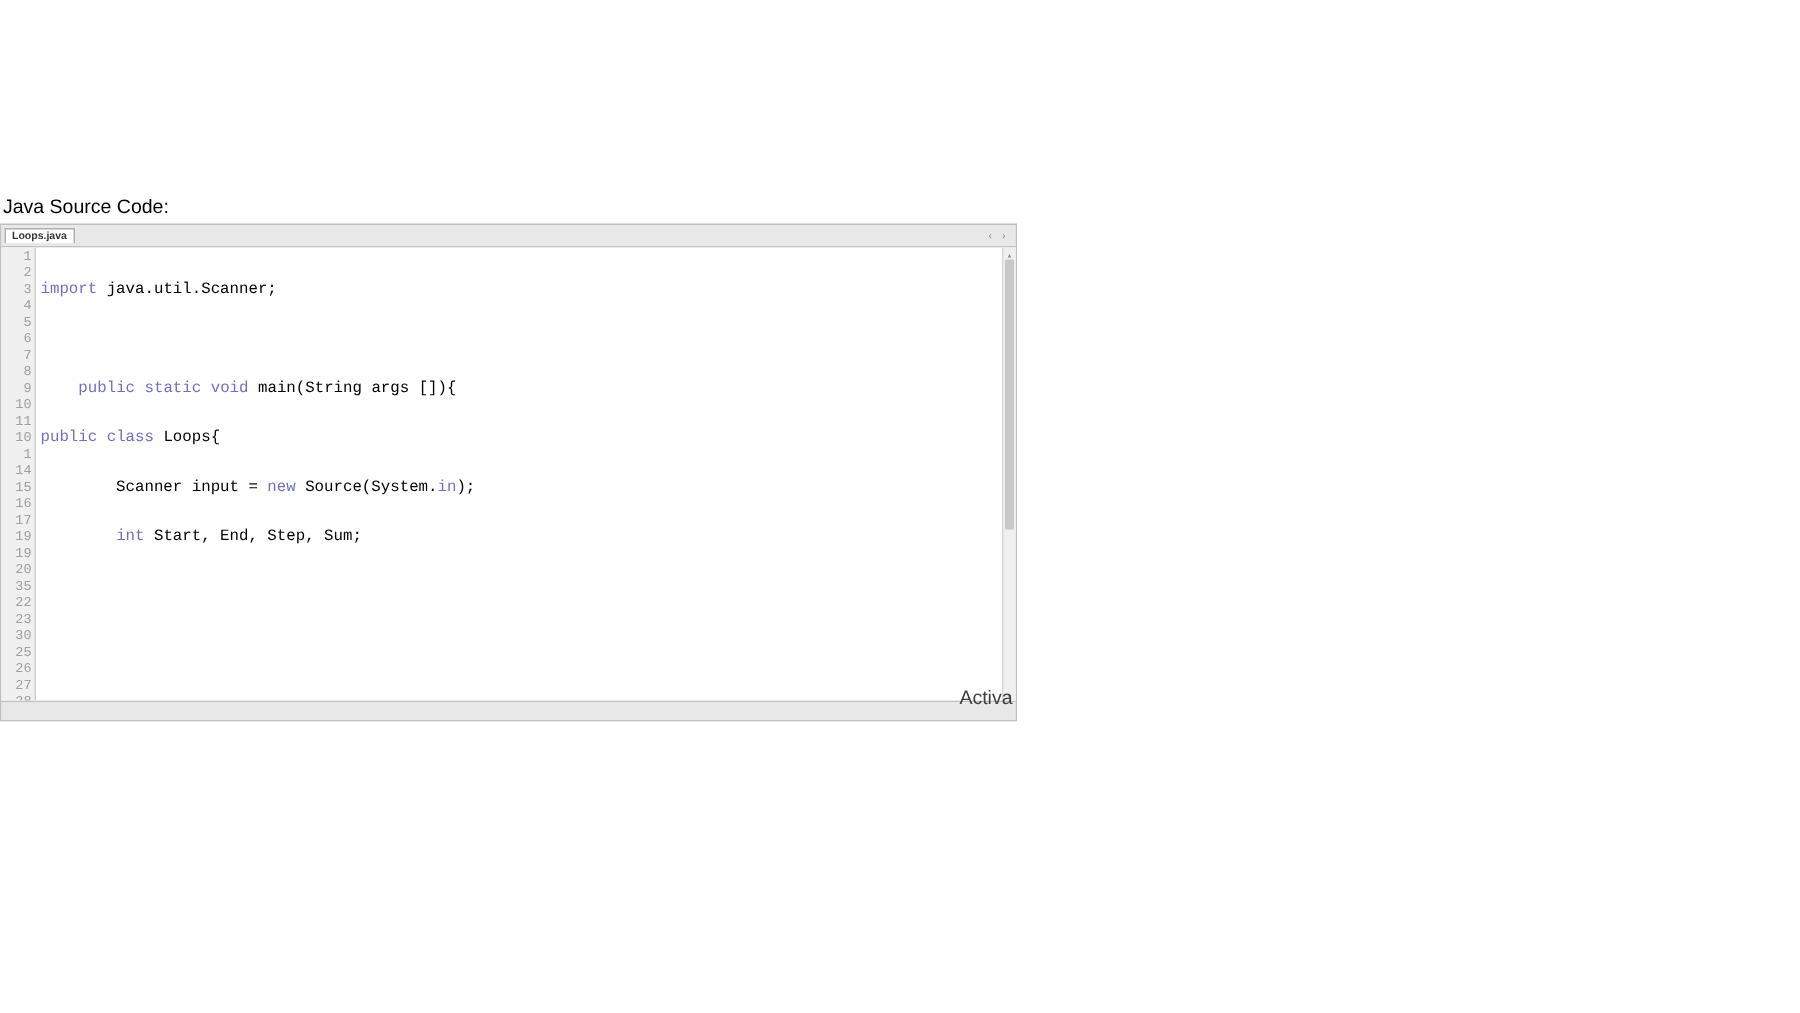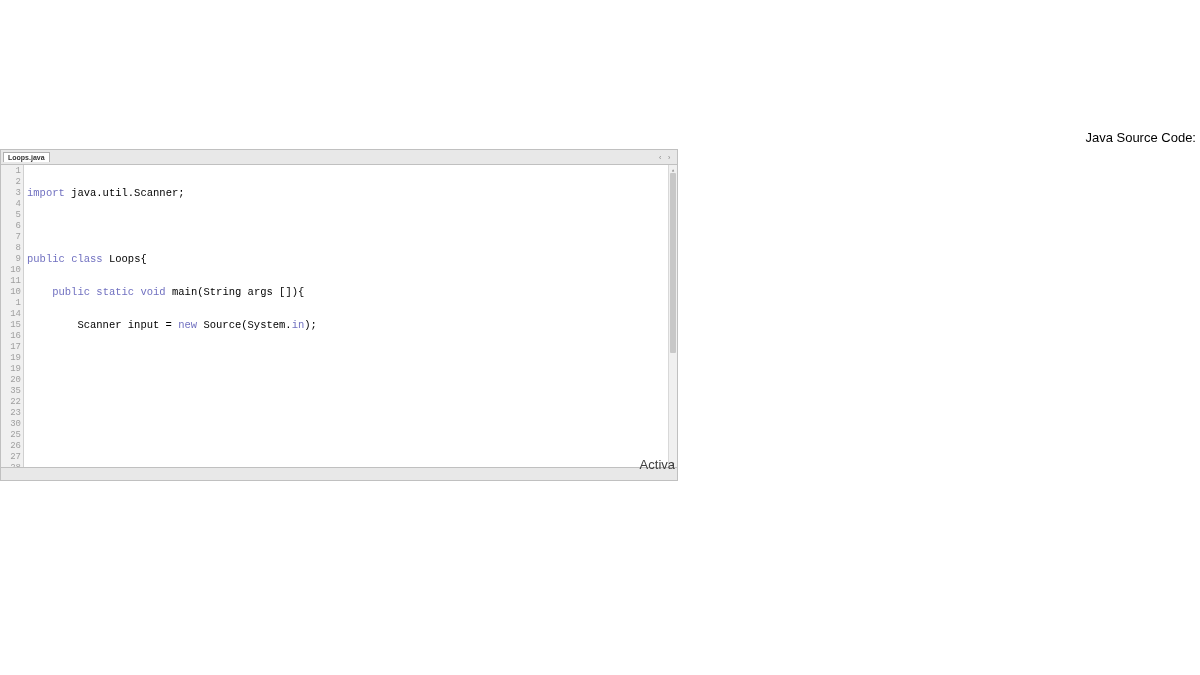--- a/index.html
+++ b/index.html
@@ -4,22 +4,21 @@
 <style>
   body {
     margin: 0;
     padding: 0;
     font-family: Arial, sans-serif;
     background: #ffffff;
   }
   .page-title {
     font-size: 13px;
     color: #000;
-    margin: 130px 4px 4px 2px;
-    text-align: right;
+    margin: 130px 16px 4px 2px;
   }
   .editor-window {
     width: 676px;
     margin-left: 0;
     border: 1px solid #c0c0c0;
     background: #f5f5f5;
     position: relative;
   }
   .tab-bar {
     height: 14px;
@@ -170,23 +169,24 @@
       <div>30</div>
       <div>25</div>
       <div>26</div>
       <div>27</div>
       <div>28</div>
     </div>
 
     <div class="code">
       <div><span class="kw">import</span><span> java.util.Scanner;</span></div>
       <div></div>
+      <div>    <span class="kw">public</span> <span class="kw">static</span> <span class="kw">void</span><span> main(String args []){</span></div>
       <div><span class="kw">public</span> <span class="kw">class</span><span> Loops{</span></div>
-      <div>    <span class="kw">public</span> <span class="kw">static</span> <span class="kw">void</span><span> main(String args []){</span></div>
       <div><span>        Scanner input = </span><span class="kw">new</span><span> Source(System.</span><span class="kw">in</span><span>);</span></div>
+      <div><span>        </span><span class="kw">int</span><span> Start, End, Step, Sum;</span></div>
       <div></div>
       
       
       
       
       
       
       
       
       

